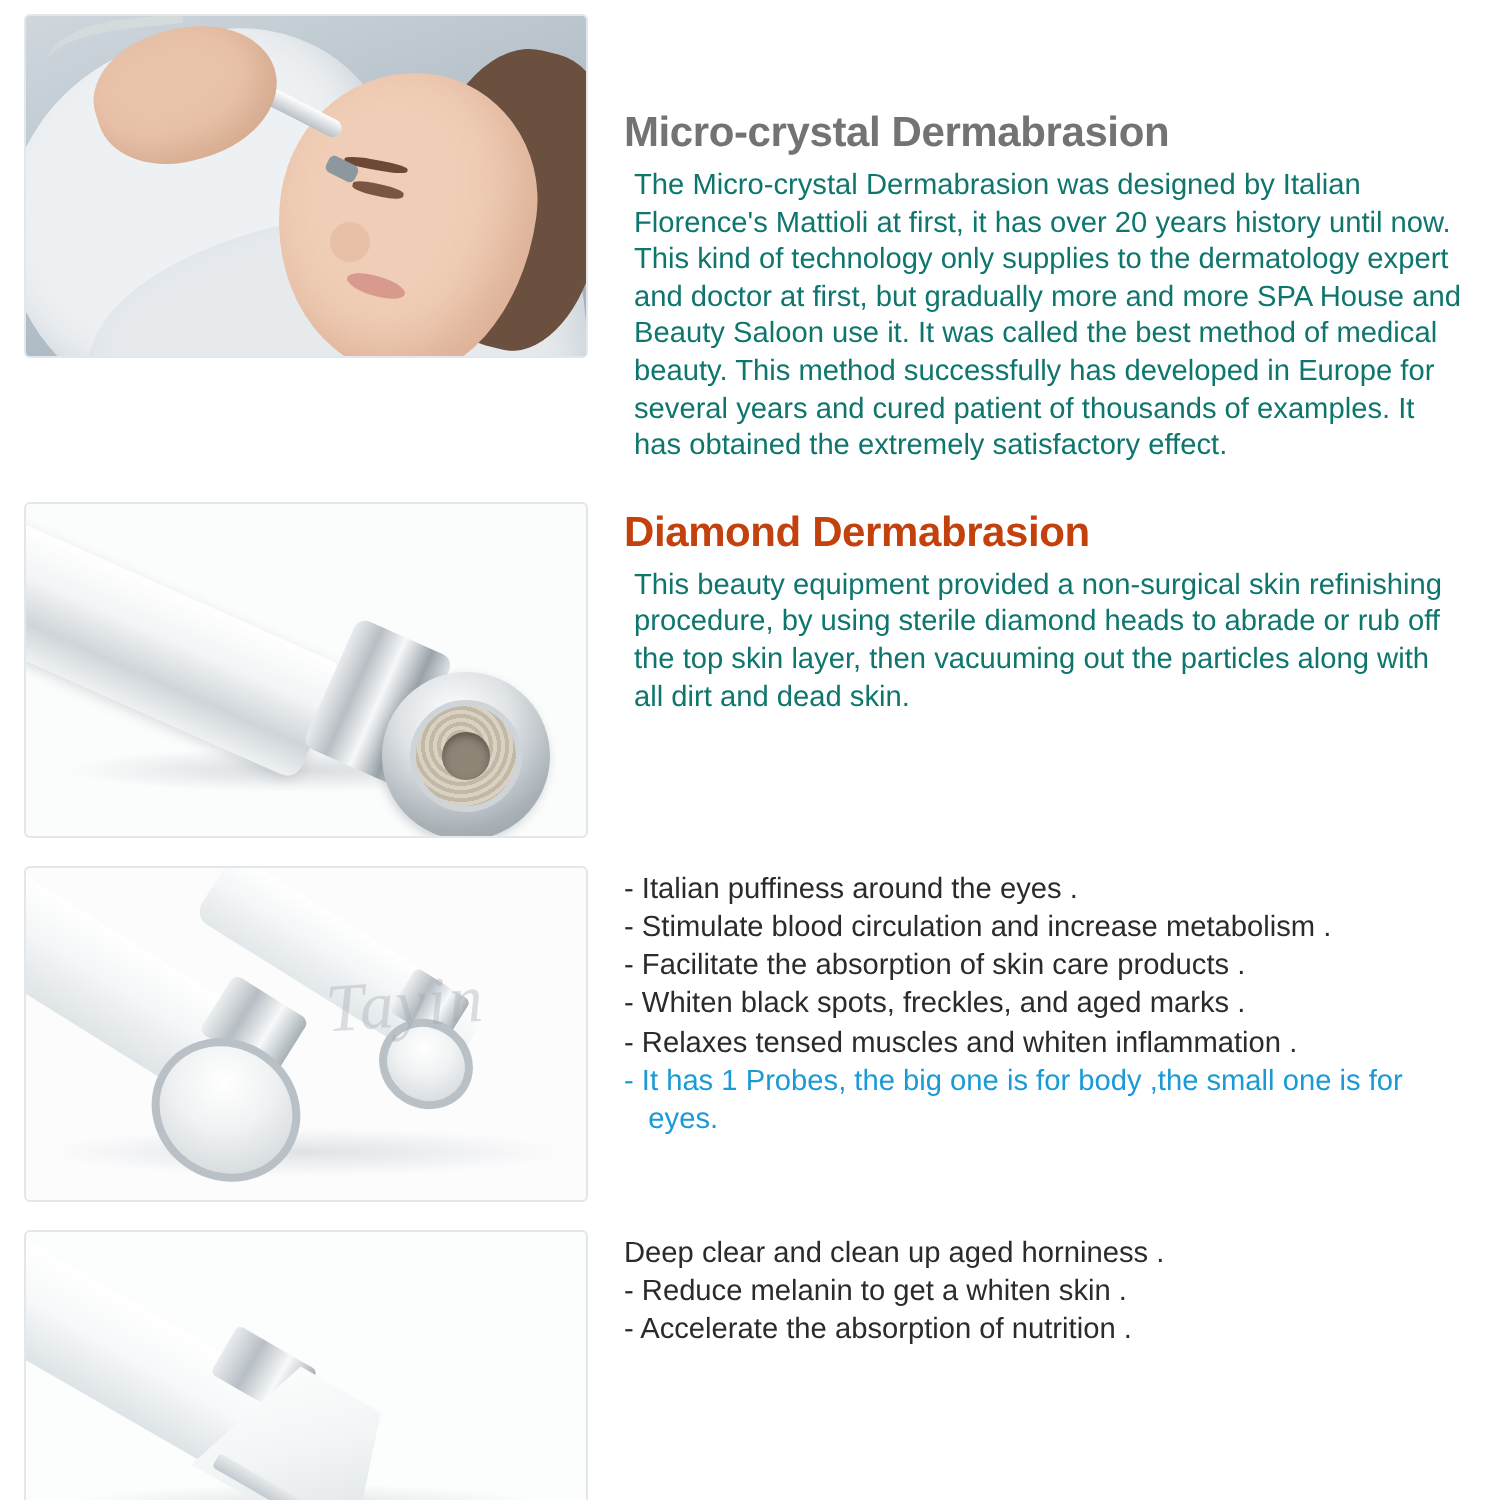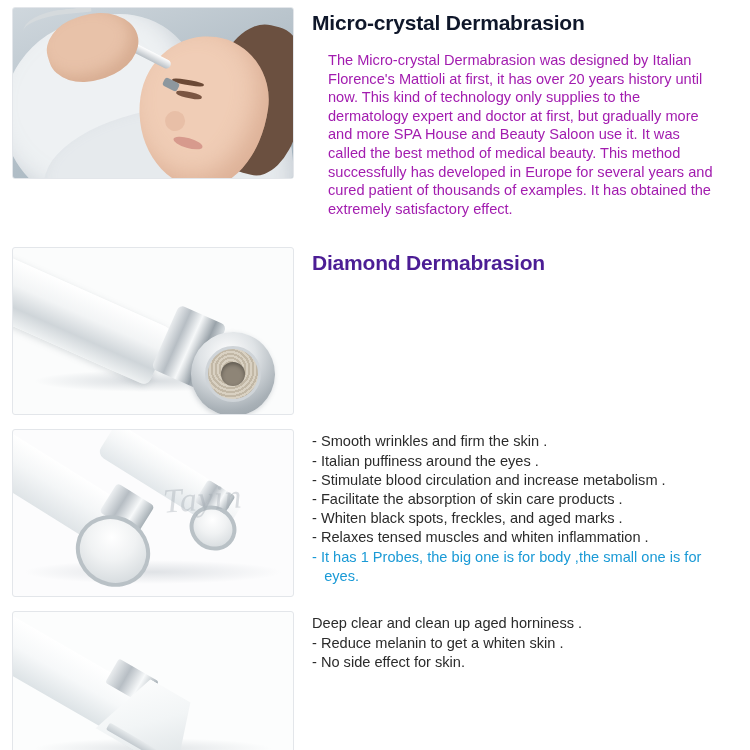--- a/index.html
+++ b/index.html
@@ -40,27 +40,27 @@
     flex: 1 1 auto;
     padding: 10px 14px 6px 12px;
   }
   h2.title {
     margin: 0 0 4px 0;
     font-size: 21px;
     line-height: 25px;
     font-weight: bold;
     letter-spacing: -0.2px;
   }
-  .title.dark { color: #0f172a; }
-  .title.blue { color: #4c1d95; }
+  .title.dark { color: #737373; margin-top: 44px; }
+  .title.blue { color: #c2410c; }
   p.body {
-    margin: 16px;
+    margin: 5px;
     font-size: 14.6px;
     line-height: 18.6px;
-    color: #a21caf;
+    color: #0f766e;
   }
   ul.bullets {
     margin: 0;
     padding: 0;
     list-style: none;
   }
   ul.bullets li {
     font-size: 14.6px;
     line-height: 19.2px;
     color: #2b2b2b;
@@ -272,39 +272,39 @@
         <div class="shadow"></div>
         <div class="body"></div>
         <div class="collar"></div>
         <div class="ring"></div>
         <div class="ring-in"></div>
         <div class="ring-hole"></div>
       </div>
     </div>
     <div class="text-col">
       <h2 class="title blue">Diamond Dermabrasion</h2>
+      <p class="body">This beauty equipment provided a non-surgical skin refinishing procedure, by using sterile diamond heads to abrade or rub off the top skin layer, then vacuuming out the particles along with all dirt and dead skin.</p>
     </div>
   </div>
 
   <div class="section">
     <div class="thumb-wrap">
       <div class="thumb img3">
         <div class="shadow"></div>
         <div class="p2body"></div>
         <div class="p2neck"></div>
         <div class="p2head"></div>
         <div class="p1body"></div>
         <div class="p1neck"></div>
         <div class="p1head"></div>
         <div class="watermark">Tayin</div>
       </div>
     </div>
     <div class="text-col">
       <ul class="bullets">
-        <li>- Smooth wrinkles and firm the skin .</li>
         <li>- Italian puffiness around the eyes .</li>
         <li>- Stimulate blood circulation and increase metabolism .</li>
         <li>- Facilitate the absorption of skin care products .</li>
         <li>- Whiten black spots, freckles, and aged marks .</li>
         <li>- Relaxes tensed muscles and whiten inflammation .</li>
         <li class="blue-note">- It has 1 Probes, the big one is for body ,the small one is for
    eyes.</li>
       </ul>
     </div>
   </div>
@@ -316,18 +316,18 @@
         <div class="handle"></div>
         <div class="ring"></div>
         <div class="blade"></div>
         <div class="blade-edge"></div>
       </div>
     </div>
     <div class="text-col">
       <ul class="bullets">
         <li>Deep clear and clean up aged horniness .</li>
         <li>- Reduce melanin to get a whiten skin .</li>
-        <li>- No side effect for skin.</li>
+        <li>- Accelerate the absorption of nutrition .</li>
       </ul>
     </div>
   </div>
 
 </div>
 
 </body></html>

